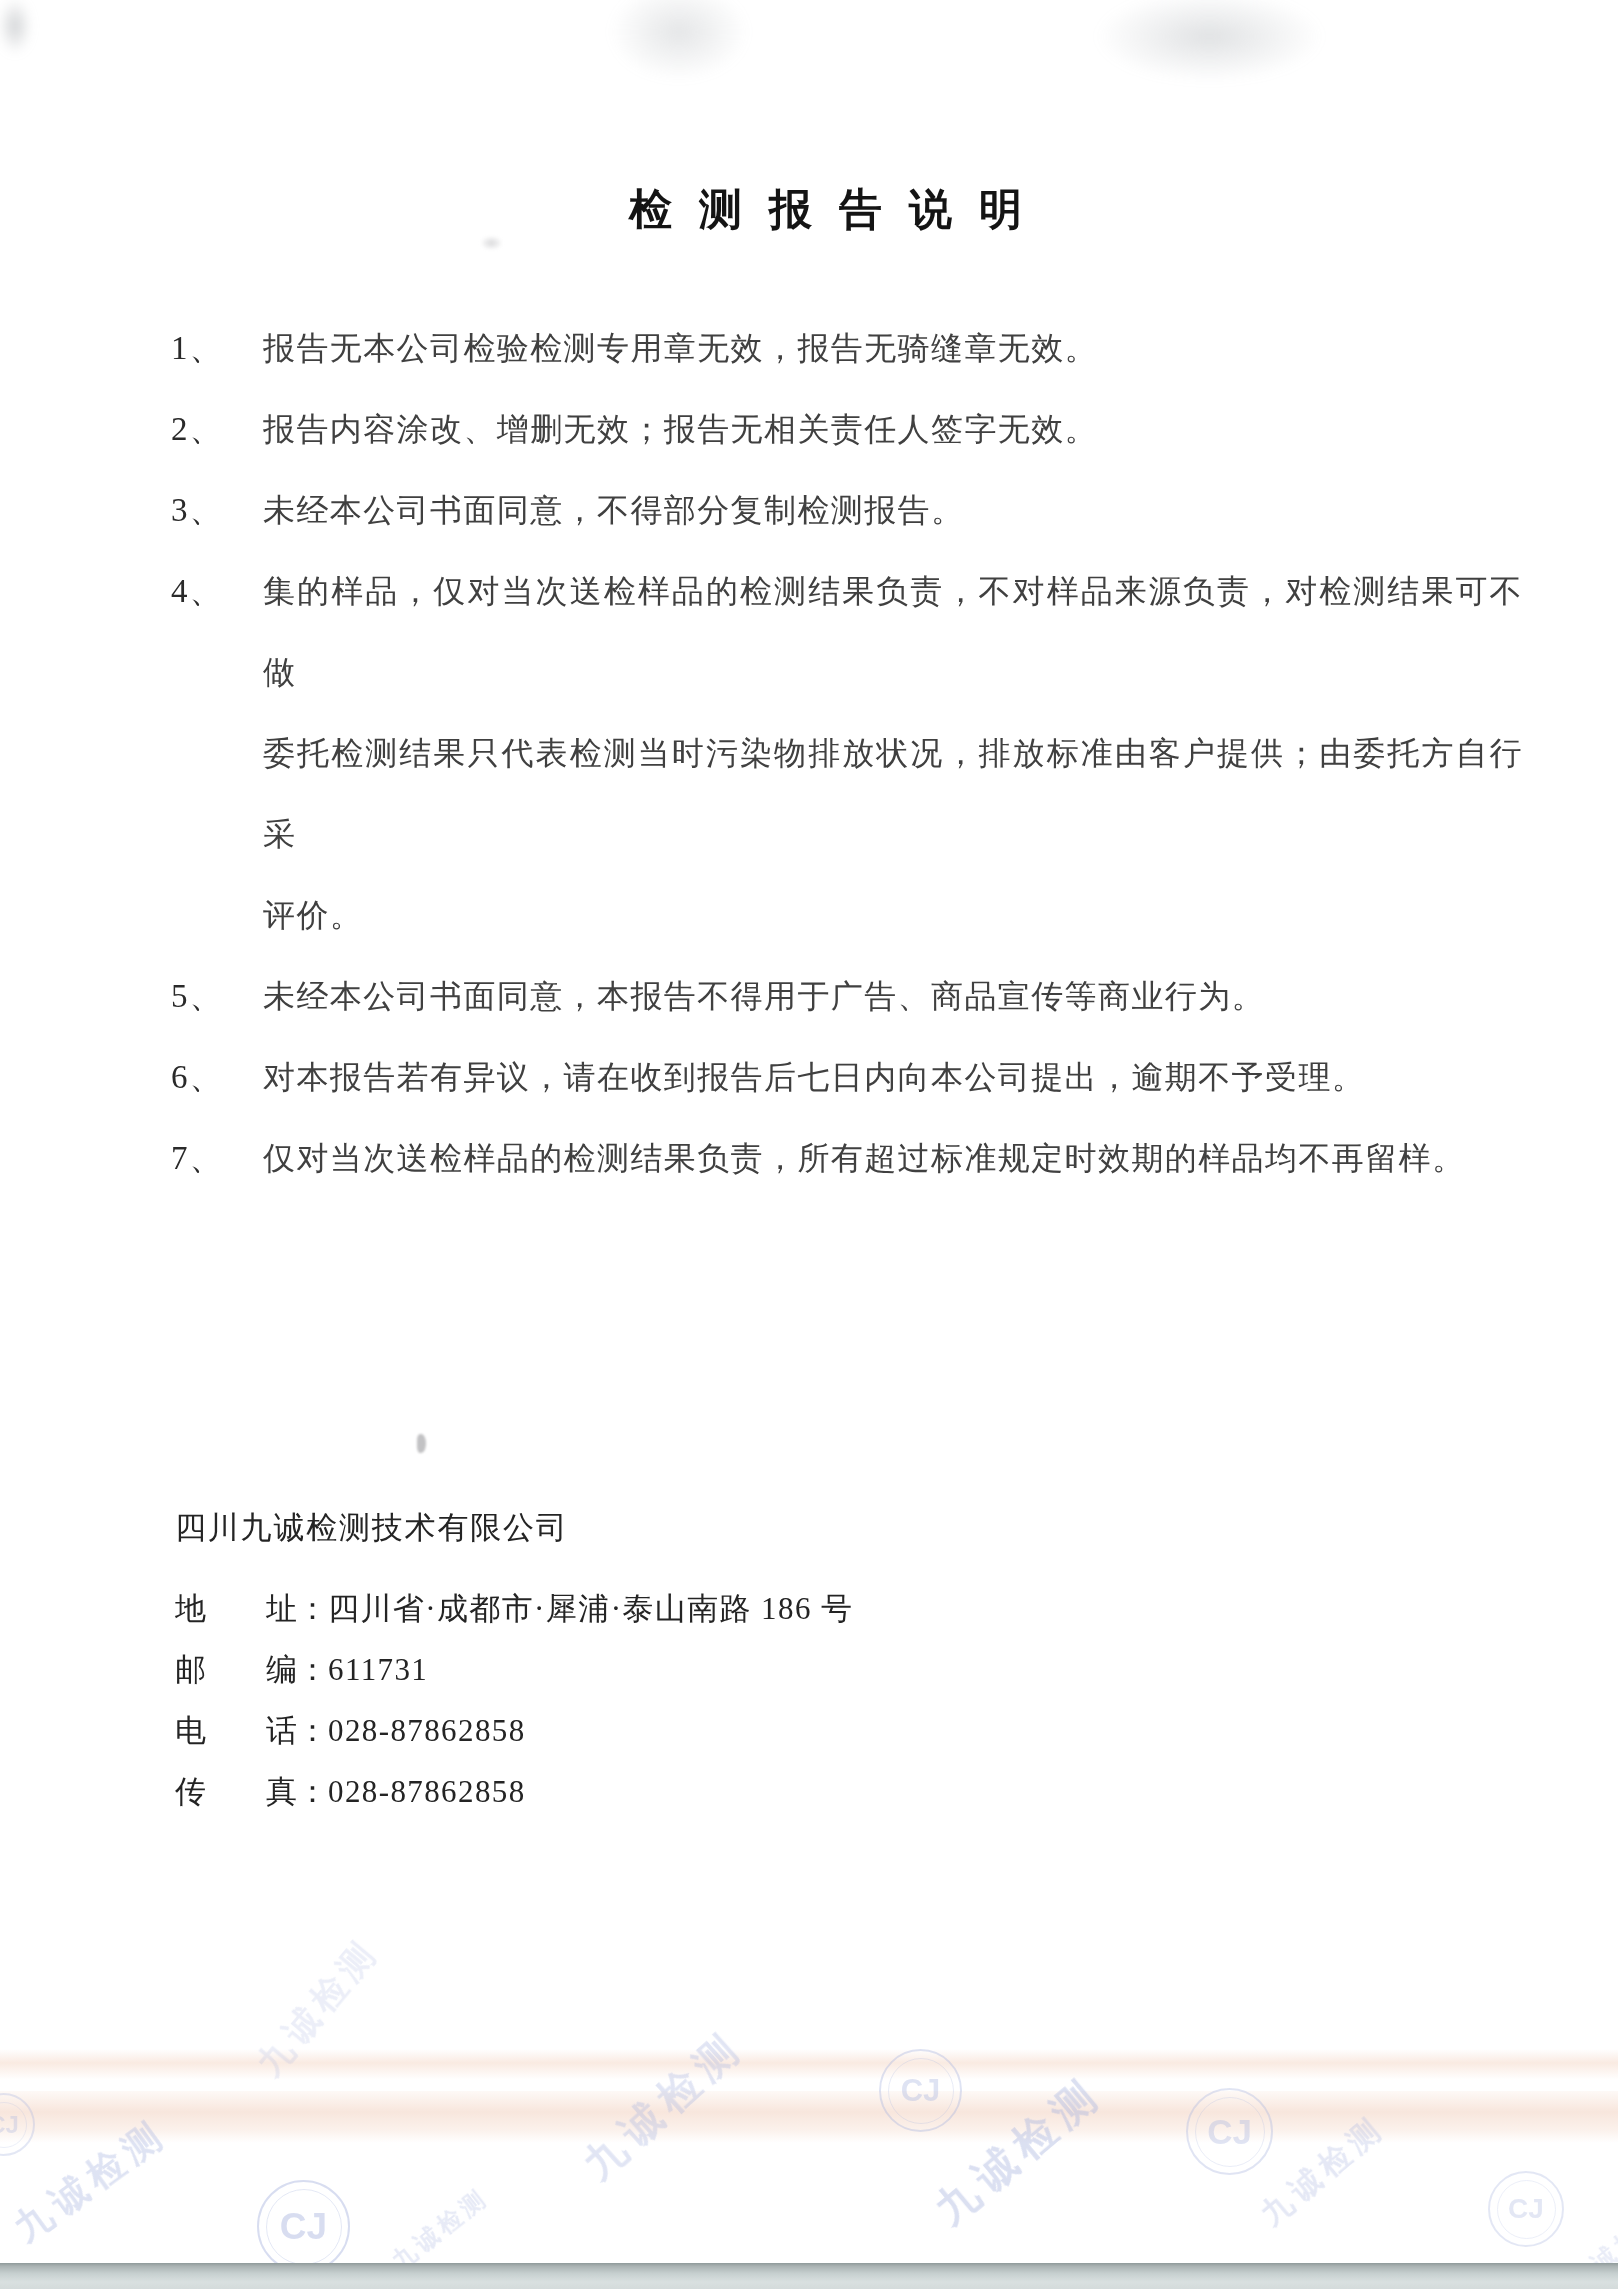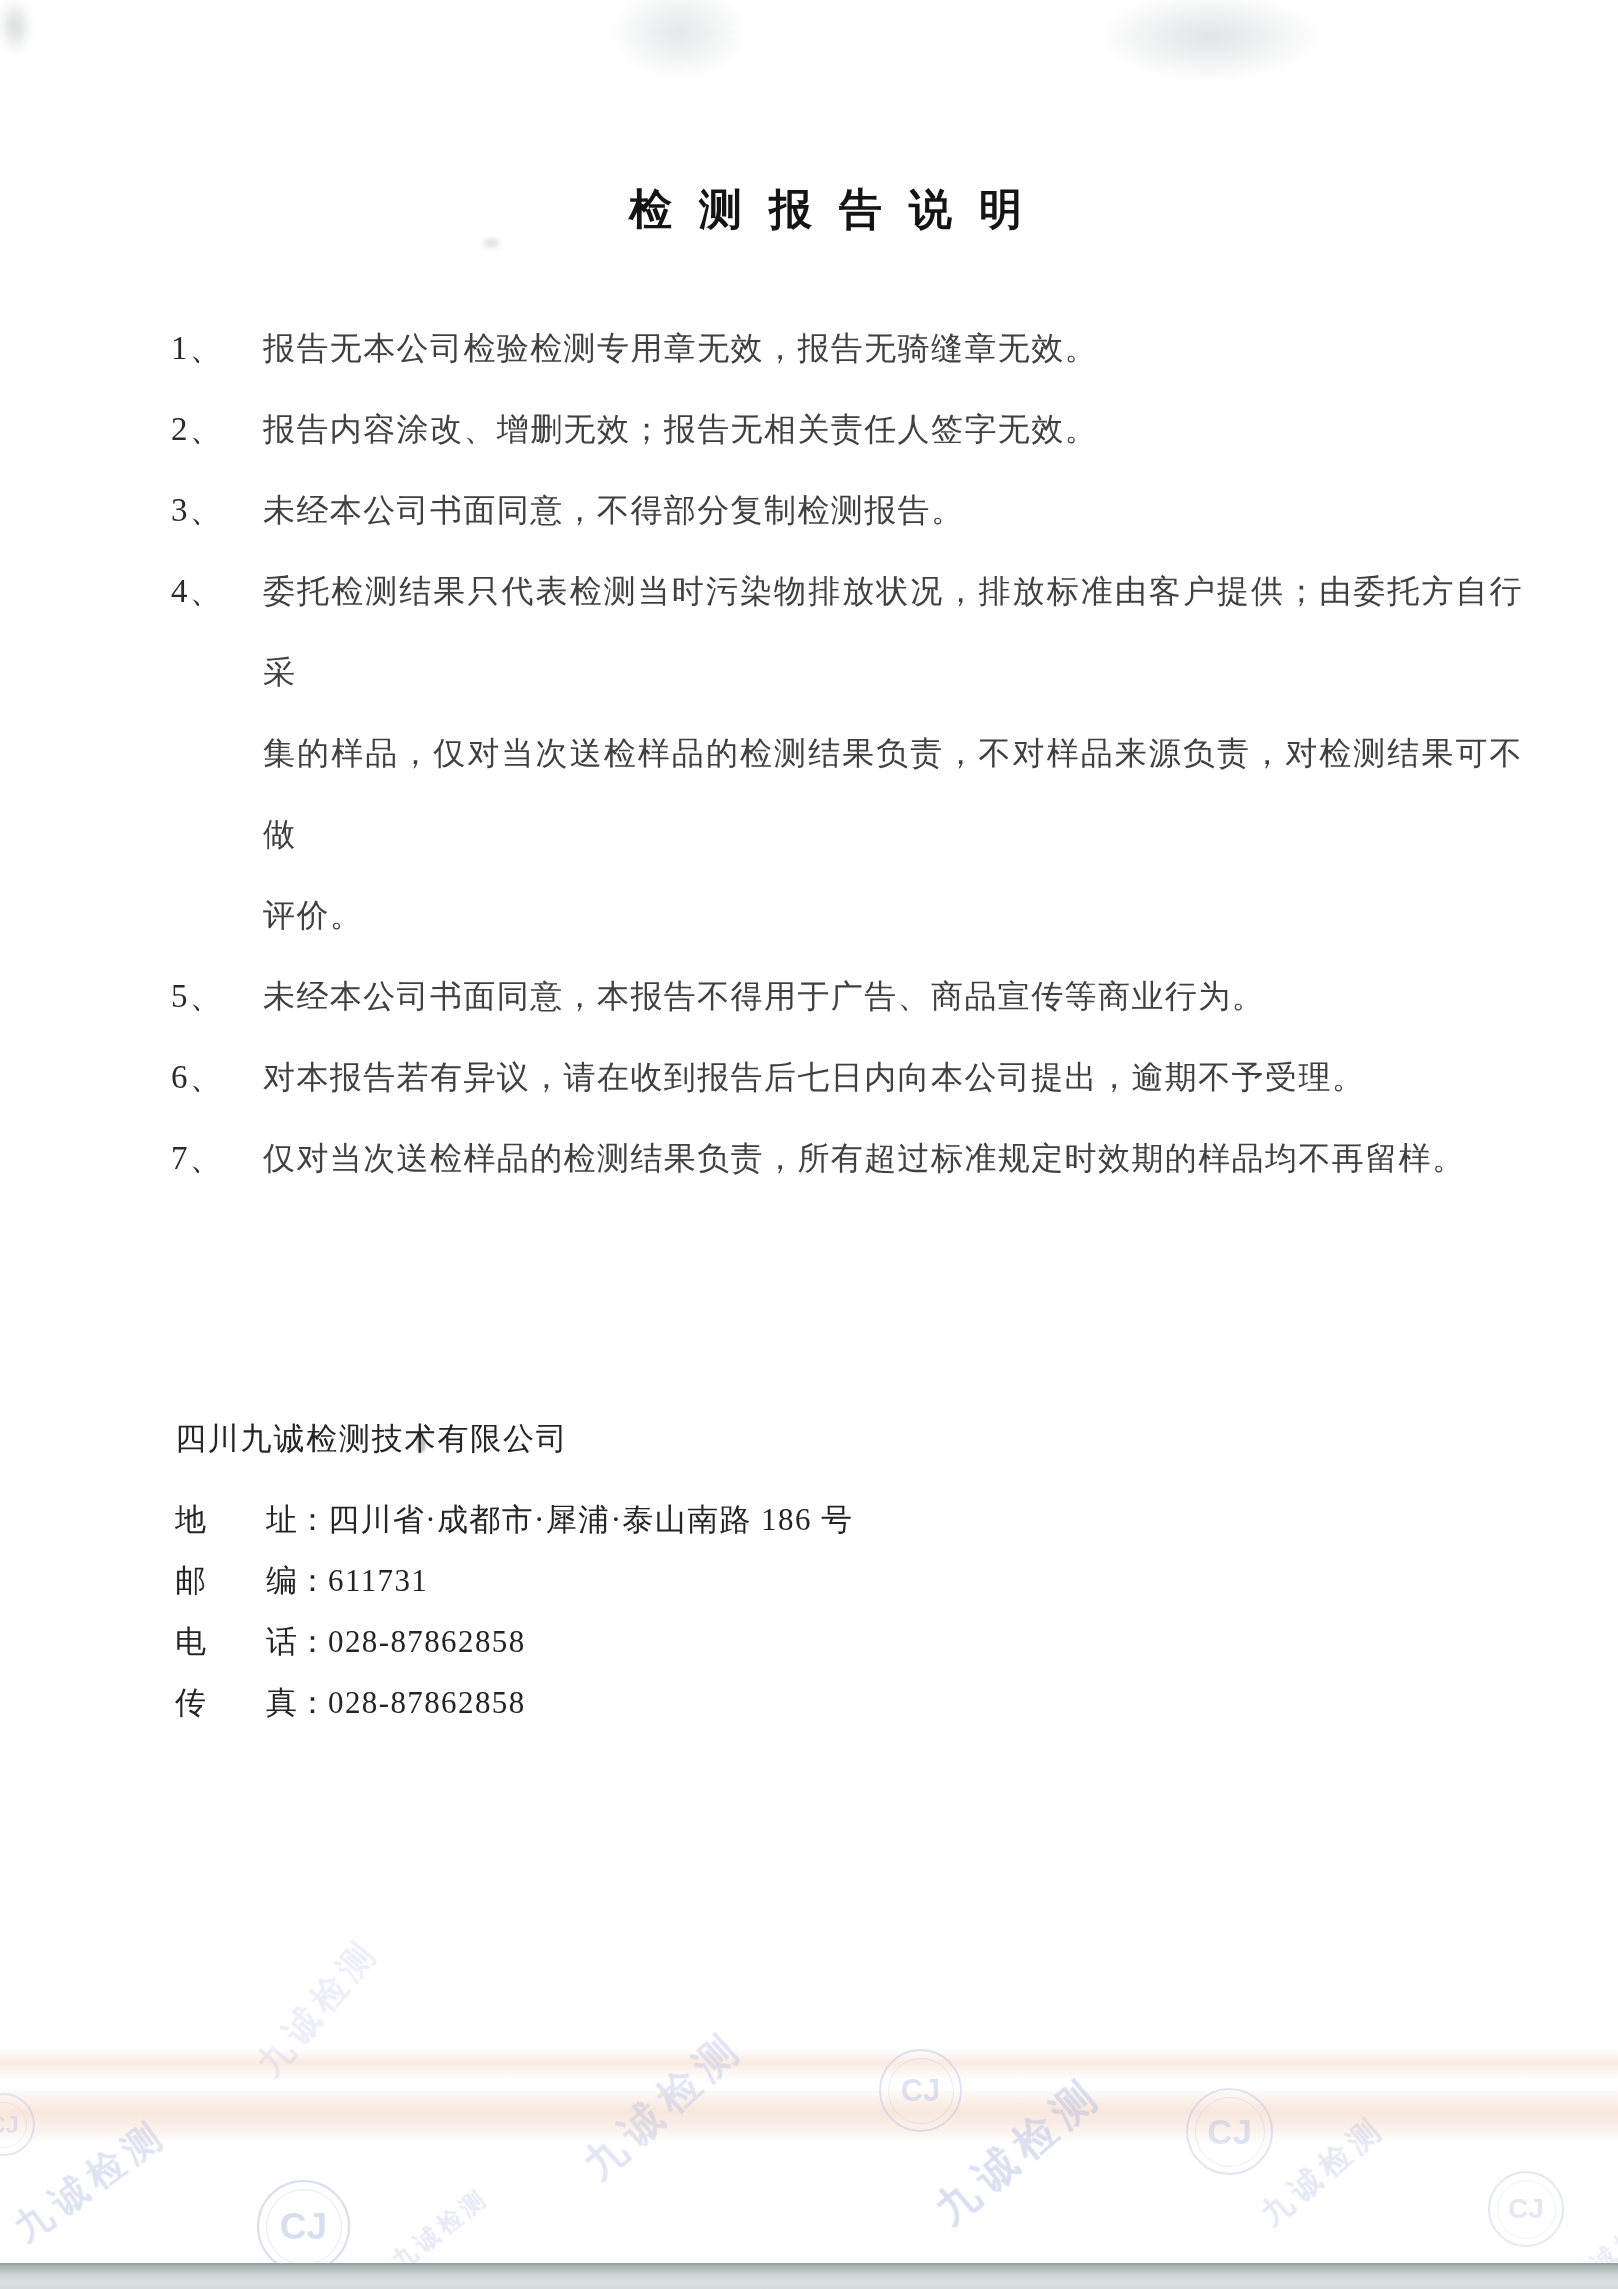--- a/index.html
+++ b/index.html
@@ -13,21 +13,21 @@
     font-family:"Liberation Sans","DejaVu Sans",sans-serif;font-weight:700;
     font-size:43px;line-height:52px;letter-spacing:27px;text-indent:27px;color:#141414;
   }
   
   .notes{position:absolute;left:171px;top:308px;width:1352px;}
   .note-item{display:flex;align-items:flex-start;}
   .note-num{flex:0 0 92px;width:92px;font-size:33px;line-height:81px;letter-spacing:1.8px;color:#2a2a2a;}
   .note-body{flex:1;font-size:32px;line-height:81px;letter-spacing:1.4px;color:#404040;}
   .note-body .jl{text-align:justify;text-align-last:justify;}
   
-  .company{position:absolute;left:175px;top:1418px;}
+  .company{position:absolute;left:175px;top:1507px;}
   .company-name{font-size:31px;letter-spacing:1.8px;line-height:42px;color:#242424;}
   .company-rows{margin-top:29.5px;}
   .crow{display:flex;align-items:center;height:61px;font-size:31px;color:#242424;}
   .crow .lbl{width:153px;display:flex;justify-content:space-between;}
   .crow .val{letter-spacing:1.4px;}
   
   .smudge{position:absolute;border-radius:50%;filter:blur(5.5px);pointer-events:none;}
   .sm1{left:-7.4px;top:-13px;width:44px;height:78px;background:radial-gradient(closest-side,rgba(150,155,160,.45),transparent 72%);}
   .sm2{left:580px;top:-37px;width:198px;height:138px;background:radial-gradient(closest-side,rgba(160,165,170,.28),transparent 70%);}
   .sm3{left:1048px;top:-28px;width:323px;height:129px;background:radial-gradient(closest-side,rgba(160,165,170,.32),transparent 70%);}
@@ -73,22 +73,22 @@
     </div>
 
     <div class="note-item">
       <span class="note-num">3、</span>
       <div class="note-body">未经本公司书面同意，不得部分复制检测报告。</div>
     </div>
 
     <div class="note-item">
       <span class="note-num">4、</span>
       <div class="note-body">
+        <div class="jl">集的样品，仅对当次送检样品的检测结果负责，不对样品来源负责，对检测结果可不做</div>
         <div class="jl">委托检测结果只代表检测当时污染物排放状况，排放标准由客户提供；由委托方自行采</div>
-        <div class="jl">集的样品，仅对当次送检样品的检测结果负责，不对样品来源负责，对检测结果可不做</div>
         <div>评价。</div>
       </div>
     </div>
 
     <div class="note-item">
       <span class="note-num">5、</span>
       <div class="note-body">未经本公司书面同意，本报告不得用于广告、商品宣传等商业行为。</div>
     </div>
 
     <div class="note-item">

